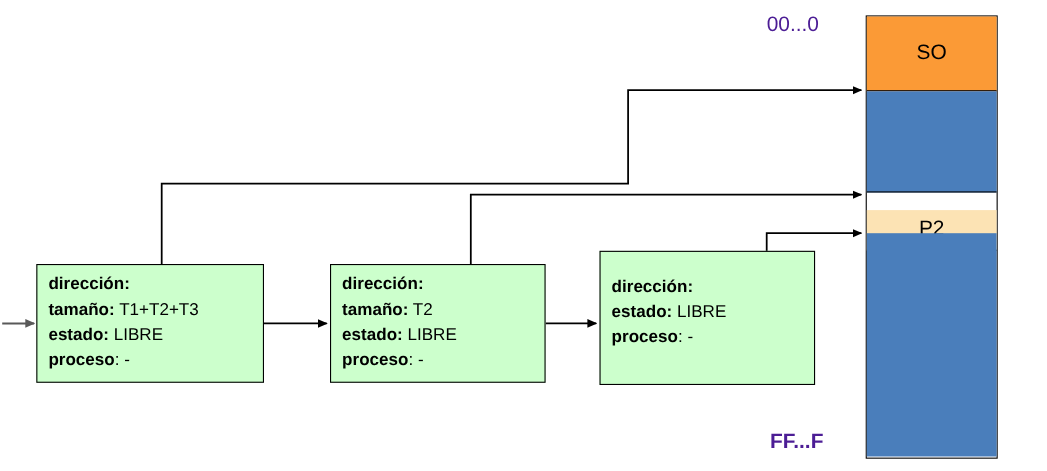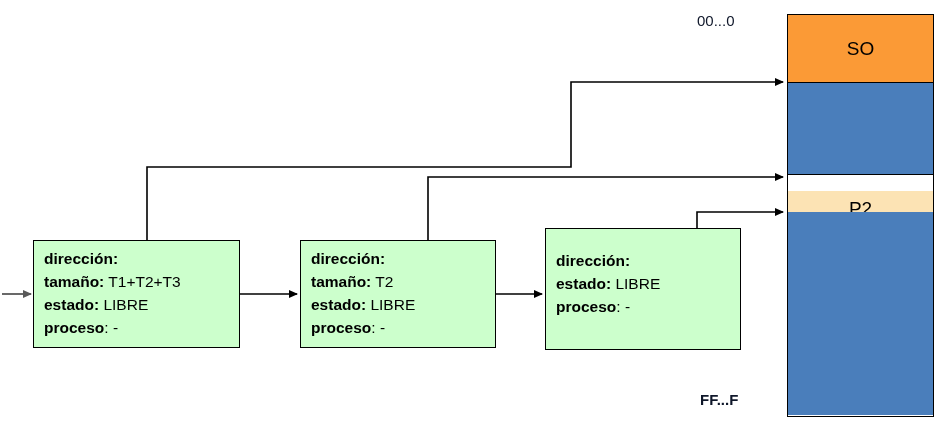--- a/index.html
+++ b/index.html
@@ -31,40 +31,40 @@
   .node .line .v{font-weight:normal;}
 
   #node1{left:33px;top:240px;width:207px;height:108px;}
   #node2{left:300px;top:240px;width:196px;height:108px;}
   #node3{left:545px;top:228px;width:196px;height:122px;}
 
   
   #membar{
     position:absolute;
     left:787px;top:14px;
-    width:147px;height:403px;
+    width:120px;height:403px;
     border:1.5px solid #000000;
     box-sizing:border-box;
   }
   .seg{
     position:absolute;left:0;width:100%;
     box-sizing:border-box;
     display:flex;align-items:center;justify-content:center;
     font-size:19px;color:#000000;
   }
   .seg.sep{border-bottom:1.5px solid #000000;}
   #seg-so   {top:0px;   height:68px; background:#fb9a36;}
   #seg-free1{top:68px;  height:92px; background:#4a7ebb;}
   #seg-p2   {top:160px; height:37px; background:#fce3b4;margin-top:16px;}
   #seg-free2{top:197px; height:203px;background:#4a7ebb;}
 
   
   .addr{
     position:absolute;
-    font-size:15px;color:#0f172a;white-space:nowrap;
+    font-size:19px;color:#4c1d95;white-space:nowrap;
   }
   #addr-top{left:697px;top:12px;}
   #addr-bot{left:700px;top:391px;font-weight:bold;}
 
   
   #wires{position:absolute;left:0;top:0;width:952px;height:428px;}
 </style>
 </head>
 <body>
 

